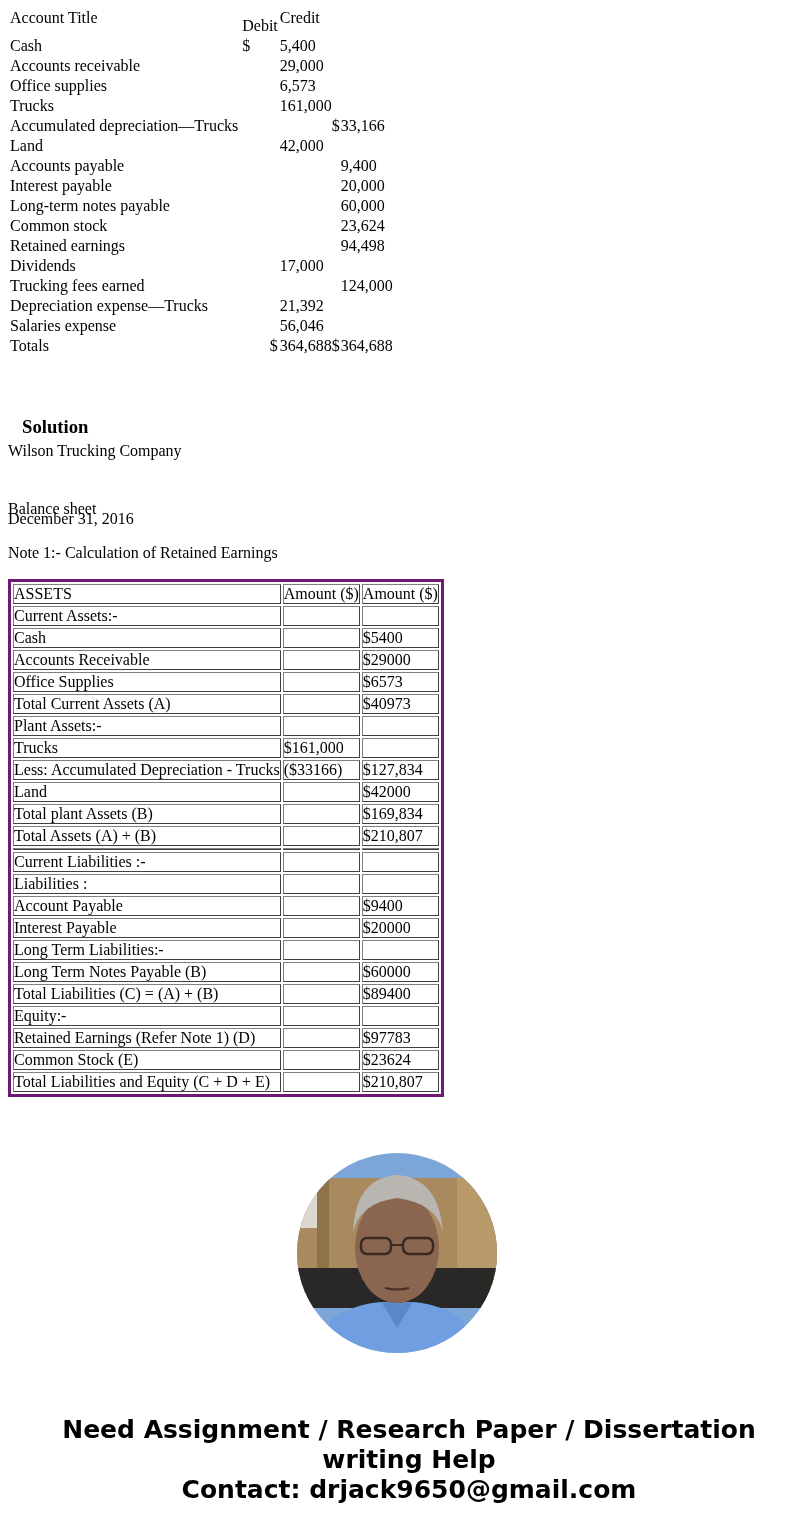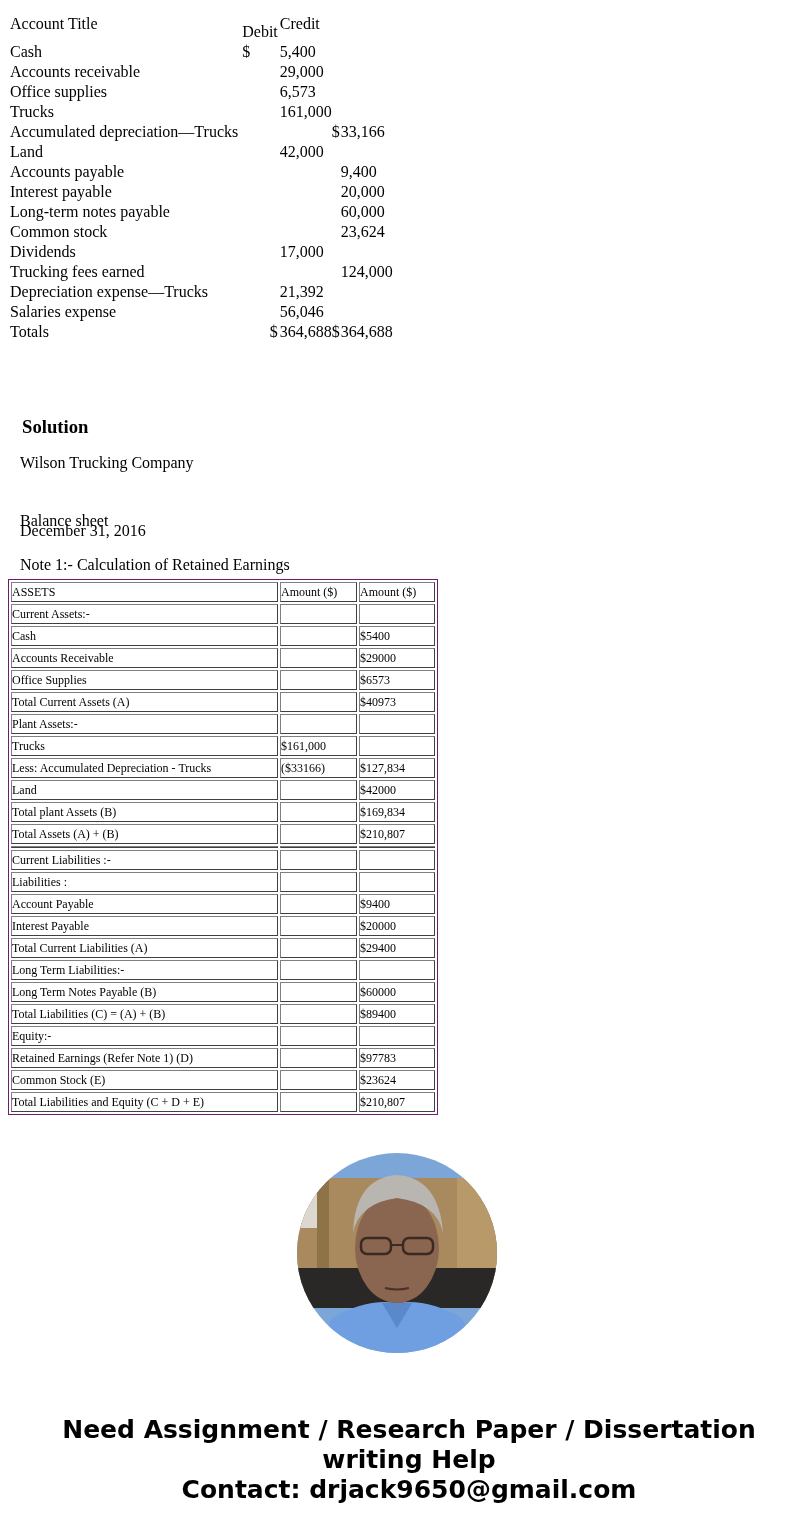--- a/index.html
+++ b/index.html
@@ -7,50 +7,50 @@
       width: 794px;
       min-height: 1523px;
       font-family: "Liberation Serif", serif;
       font-size: 16px;
       color: #000;
       position: relative;
     }
     .tb {
       position: absolute;
       left: 8px;
-      top: 6px;
+      top: 0px;
       border-collapse: collapse;
       border-spacing: 0;
     }
     .tb td { padding: 0 2px; height: 20px; line-height: 20px; white-space: nowrap; vertical-align: middle; }
     .tb td.c-title { width: 226px; }
     .tb td.c-dsign { width: 34px; padding: 0 0 0 2px; }
     .tb td.c-debit { width: 48px; padding: 0 0 0 2px; margin-top: 24px; }
     .tb td.c-csign { width: 8px; padding: 0; text-align: right; }
     .tb td.c-credit { padding: 0 0 0 1px; }
     .tb td.c-hdr-debit { padding: 16px 0 0 2px; }
 
     .h-solution {
       position: absolute; left: 8px; top: 402px;
       font-weight: bold; font-size: 18.7px; margin: 14px;
     }
-    .p { position: absolute; left: 8px; margin: 12px; }
+    .p { position: absolute; left: 8px; margin: 0; }
     .p1 { top: 442px; }
     .p2 { top: 500px; }
     .p3 { top: 510px; }
     .p4 { top: 544px; }
 
     .bs {
       position: absolute;
       left: 8px;
       top: 579px;
-      border: 1px solid #701a75;
+      border: 3px solid #701a75;
       border-collapse: separate;
       border-spacing: 2px;
-      font-size: 12px;
+      font-size: 16px;
     }
     .bs td {
       border: 1px solid #808080;
       border-right-color: #404040;
       border-bottom-color: #404040;
       padding: 0;
       height: 18px;
       line-height: 18px;
       white-space: nowrap;
       vertical-align: middle;
@@ -156,20 +156,27 @@
       <td class="c-credit">60,000</td>
     </tr>
     <tr>
       <td class="c-title">Common stock</td>
       <td class="c-dsign"></td>
       <td class="c-debit"></td>
       <td class="c-csign"></td>
       <td class="c-credit">23,624</td>
     </tr>
     <tr>
+      <td class="c-title">Retained earnings</td>
+      <td class="c-dsign"></td>
+      <td class="c-debit"></td>
+      <td class="c-csign"></td>
+      <td class="c-credit">94,498</td>
+    </tr>
+    <tr>
       <td class="c-title">Dividends</td>
       <td class="c-dsign"></td>
       <td class="c-debit">17,000</td>
       <td class="c-csign"></td>
       <td class="c-credit"></td>
     </tr>
     <tr>
       <td class="c-title">Trucking fees earned</td>
       <td class="c-dsign"></td>
       <td class="c-debit"></td>
@@ -285,25 +292,20 @@
       </tr>
     <tr>
         <td class="col1">Account Payable</td>
         <td class="col2"></td>
         <td class="col3">$9400</td>
       </tr>
     <tr>
         <td class="col1">Interest Payable</td>
         <td class="col2"></td>
         <td class="col3">$20000</td>
-      </tr>
-    <tr>
-        <td class="col1">Total Current Liabilities (A)</td>
-        <td class="col2"></td>
-        <td class="col3">$29400</td>
       </tr>
     <tr>
         <td class="col1">Long Term Liabilities:-</td>
         <td class="col2"></td>
         <td class="col3"></td>
       </tr>
     <tr>
         <td class="col1">Long Term Notes Payable (B)</td>
         <td class="col2"></td>
         <td class="col3">$60000</td>

